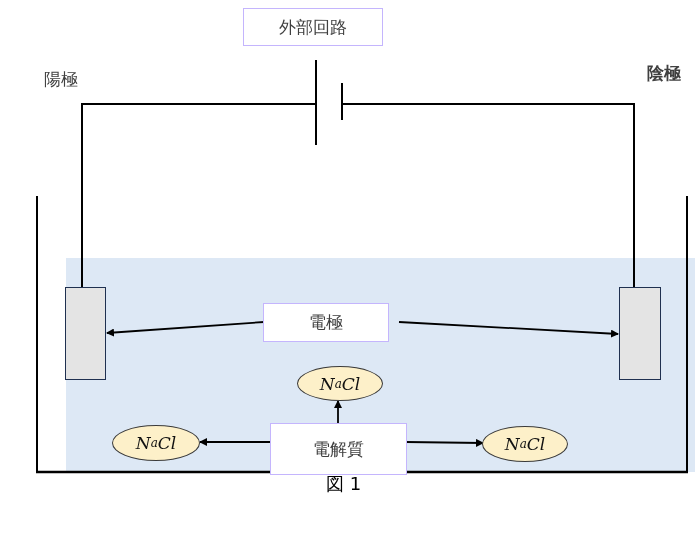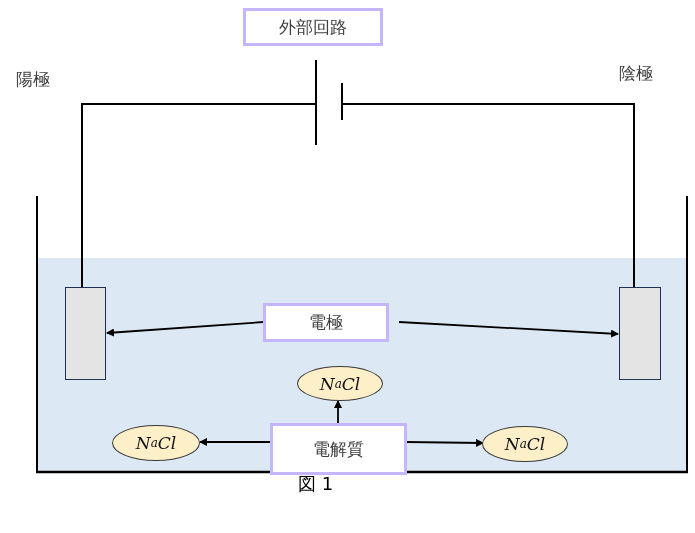--- a/index.html
+++ b/index.html
@@ -1,19 +1,19 @@
 <!DOCTYPE html>
 <html><head>
 <meta charset="utf-8">
 <style>
   html, body { margin:0; padding:0; background:#ffffff; }
   body { width:695px; height:533px; position:relative; overflow:hidden; font-family:"DejaVu Sans", sans-serif; }
-  .abs { position:absolute; }
+  .abs { position:absolute;margin-left:28px; }
   .label { font-size:17px; color:#404040; }
-  .box { position:absolute; background:#ffffff; border:3px solid #c4b5fd; box-sizing:border-box; display:flex; align-items:center; justify-content:center; font-size:17px; color:#404040; }
+  .box { position:absolute; background:#ffffff; border:1px solid #c4b5fd; box-sizing:border-box; display:flex; align-items:center; justify-content:center; font-size:17px; color:#404040; }
   .ellipse { position:absolute; background:#fdf0c9; border:1.3px solid #3a3a3a; border-radius:50%; box-sizing:border-box; display:flex; align-items:center; justify-content:center; font-family:"DejaVu Serif", serif; font-style:italic; font-size:17px; color:#111; }
   .ellipse sub { font-size:12px; }
   .electrode { position:absolute; background:#e4e4e4; border:1px solid #1f3050; box-sizing:border-box; }
   svg { position:absolute; left:0; top:0; }
 </style>
 </head>
 <body>
 
 <div class="abs" style="left:38px;top:258px;width:649px;height:214px;background:#dde8f5;"></div>
 
@@ -36,21 +36,21 @@
 
   <line x1="264" y1="322" x2="107" y2="333" stroke="#000" stroke-width="1.8" marker-end="url(#ah)"></line>
   <line x1="399" y1="322" x2="618" y2="334" stroke="#000" stroke-width="1.8" marker-end="url(#ah)"></line>
   <line x1="338" y1="424" x2="338" y2="401" stroke="#000" stroke-width="1.8" marker-end="url(#ah)"></line>
   <line x1="270" y1="442" x2="200" y2="442" stroke="#000" stroke-width="1.8" marker-end="url(#ah)"></line>
   <line x1="406" y1="442" x2="483" y2="443" stroke="#000" stroke-width="1.8" marker-end="url(#ah)"></line>
 </svg>
 
 <div class="box" style="left:243px;top:8px;width:140px;height:38px;">外部回路</div>
 <div class="abs label" style="left:16px;top:68px;">陽極</div>
-<div class="abs label" style="left:619px;top:62px;">陰極</div>
+<div class="abs label" style="left:619px;top:62px;font-weight:bold;">陰極</div>
 
 <div class="electrode" style="left:65px;top:287px;width:41px;height:93px;"></div>
 <div class="electrode" style="left:619px;top:287px;width:42px;height:93px;"></div>
 
 <div class="box" style="left:263px;top:303px;width:126px;height:39px;">電極</div>
 <div class="box" style="left:270px;top:423px;width:137px;height:52px;">電解質</div>
 
 <div class="ellipse" style="left:297px;top:366px;width:86px;height:35px;">
   <span>N</span>
     <sub>a</sub>

